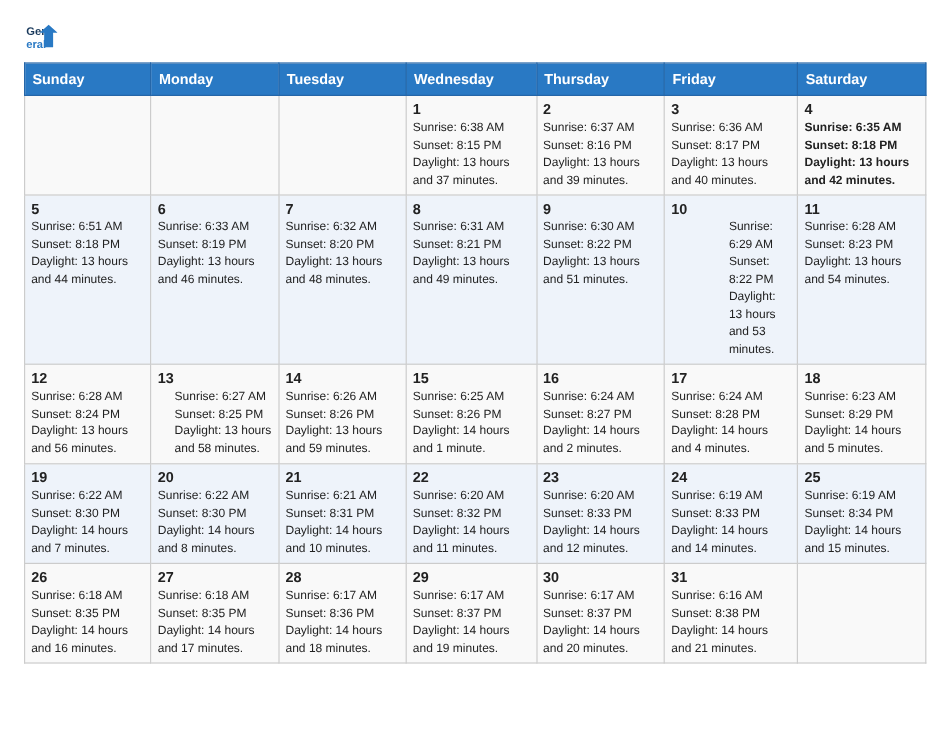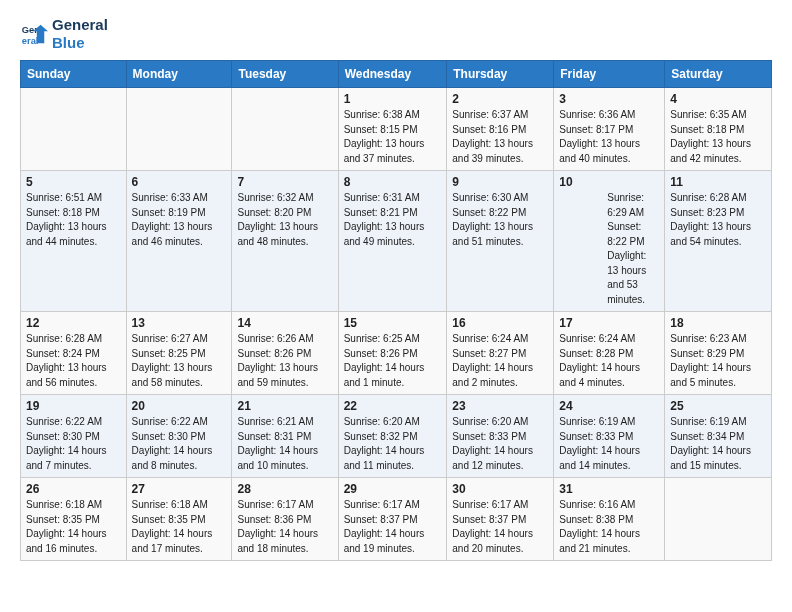--- a/index.html
+++ b/index.html
@@ -94,24 +94,20 @@
 </head>
 <body>
 
 <div class="header">
   <div class="logo">
     <svg class="logo-icon" viewBox="0 0 30 30">
       <text x="2" y="14" font-size="10" fill="#1a3a5c" font-weight="bold">Gen</text>
       <text x="2" y="26" font-size="10" fill="#2979c4" font-weight="bold">eral</text>
       <polygon points="22,5 30,12 26,12 26,25 18,25 18,12 14,12" fill="#2979c4"></polygon>
     </svg>
-    <div class="logo-text">
-      <div><span style="color:#1a3a5c">General</span></div>
-      <div><span style="color:#2979c4">Blue</span></div>
-    </div>
   </div>
   <div class="title-block">
     <div class="cal-title"></div>
     <div class="cal-subtitle"></div>
   </div>
 </div>
 
 <table>
   <thead>
     <tr>
@@ -145,21 +141,21 @@
         </td>
         <td>
           <span class="day-num">3</span>
           <div class="day-info" style="white-space: pre-line;">Sunrise: 6:36 AM
 Sunset: 8:17 PM
 Daylight: 13 hours
 and 40 minutes.</div>
         </td>
         <td>
           <span class="day-num">4</span>
-          <div class="day-info" style="white-space: pre-line;">Sunrise: 6:35 AM
+          <div class="day-info" style="white-space: pre-line; font-weight: bold;">Sunrise: 6:35 AM
 Sunset: 8:18 PM
 Daylight: 13 hours
 and 42 minutes.</div>
         </td>
       </tr>
       <tr>
         <td>
           <span class="day-num">5</span>
           <div class="day-info" style="white-space: pre-line;">Sunrise: 6:51 AM
 Sunset: 8:18 PM
@@ -212,21 +208,21 @@
       <tr>
         <td>
           <span class="day-num">12</span>
           <div class="day-info" style="white-space: pre-line;">Sunrise: 6:28 AM
 Sunset: 8:24 PM
 Daylight: 13 hours
 and 56 minutes.</div>
         </td>
         <td>
           <span class="day-num">13</span>
-          <div class="day-info" style="white-space: pre-line;">Sunrise: 6:27 AM
+          <div class="day-info" style="white-space: pre-line; margin-left: 14px;">Sunrise: 6:27 AM
 Sunset: 8:25 PM
 Daylight: 13 hours
 and 58 minutes.</div>
         </td>
         <td>
           <span class="day-num">14</span>
           <div class="day-info" style="white-space: pre-line;">Sunrise: 6:26 AM
 Sunset: 8:26 PM
 Daylight: 13 hours
 and 59 minutes.</div>

